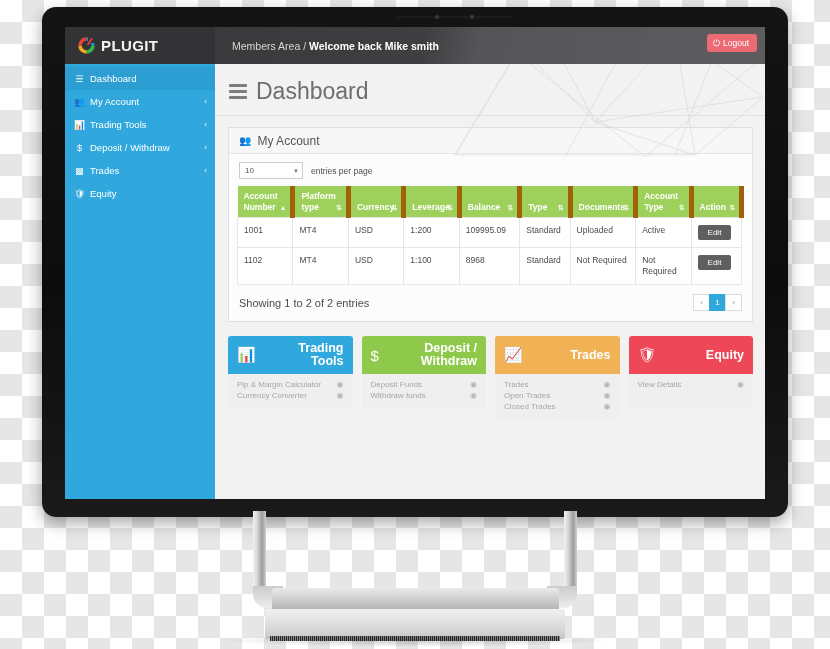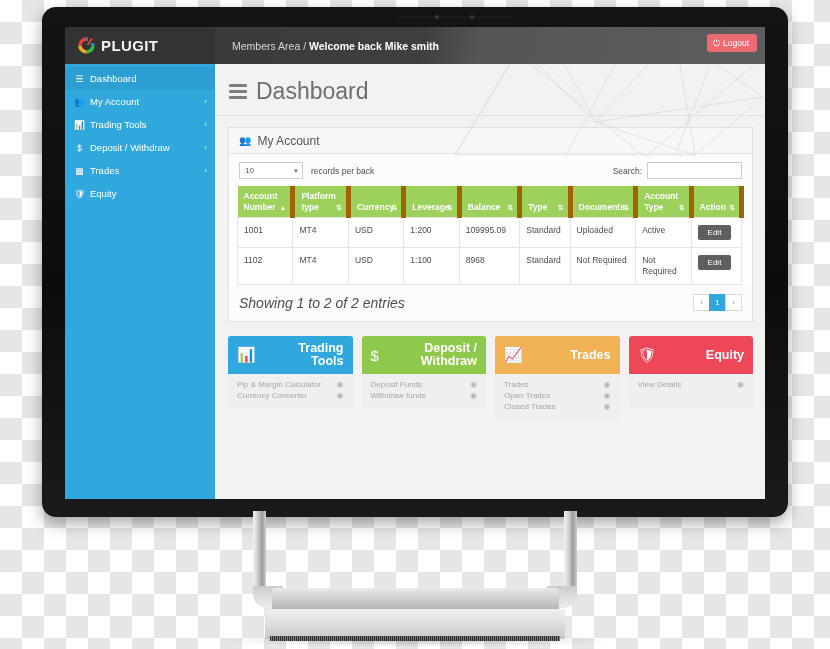--- a/index.html
+++ b/index.html
@@ -211,21 +211,21 @@
     background: #5f5f5f; color:#fff;
     font-size: 8px; padding: 3px 10px;
     border: none; border-radius: 2px; cursor: pointer;
   }
 
   #table-footer {
     display: flex; align-items: center;
     padding: 9px 10px 10px 10px;
     background: #fcfcfc;
   }
-  #entries-info { font-size: 14px; color: #4d4d4d; font-style: italic; }
+  #entries-info { font-size: 11px; color: #4d4d4d; }
   #pager { margin-left: auto; display: flex; }
   .pg {
     min-width: 17px; height: 17px;
     border: 1px solid #dcdcdc; background:#fff;
     font-size: 8px; color: #8f8f8f;
     display:flex; align-items:center; justify-content:center;
     margin-left: -1px; cursor: pointer; padding: 0 5px;
   }
   .pg.cur { background: #31a8dd; border-color:#31a8dd; color:#fff; }
 
@@ -402,25 +402,21 @@
             <div id="panel-head">
               <span class="ph-ico">👥</span>
               <span id="panel-title">My Account</span>
             </div>
 
             <div id="table-controls">
               <div class="len-select">
                 <span>10</span>
                 <span class="caret">▼</span>
               </div>
-              <span id="len-label">records per back</span>
-              <div id="search-wrap">
-                <span id="search-label">Search:</span>
-                <input id="search-input" type="text" value="" placeholder="" style="">
-              </div>
+              <span id="len-label">entries per page</span>
             </div>
 
             <table class="dt">
               <thead>
                 <tr>
                   <th style="width:11%">
                     <span>Account Number</span>
                     <span class="sortglyph">▲</span>
                   </th>
                   <th style="width:11%">

